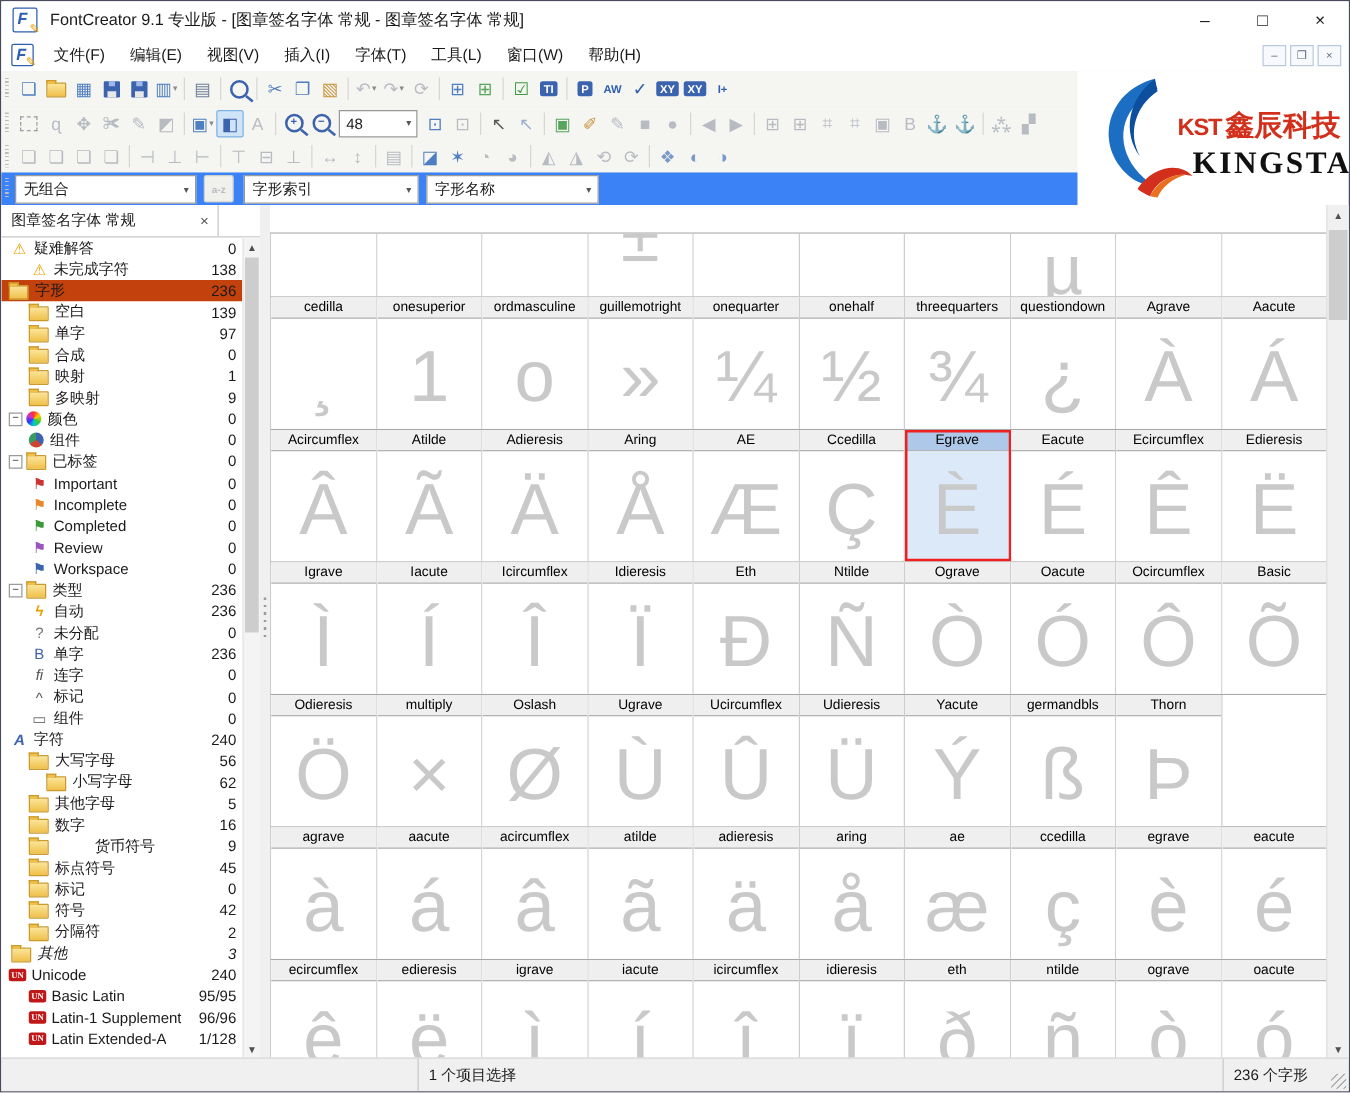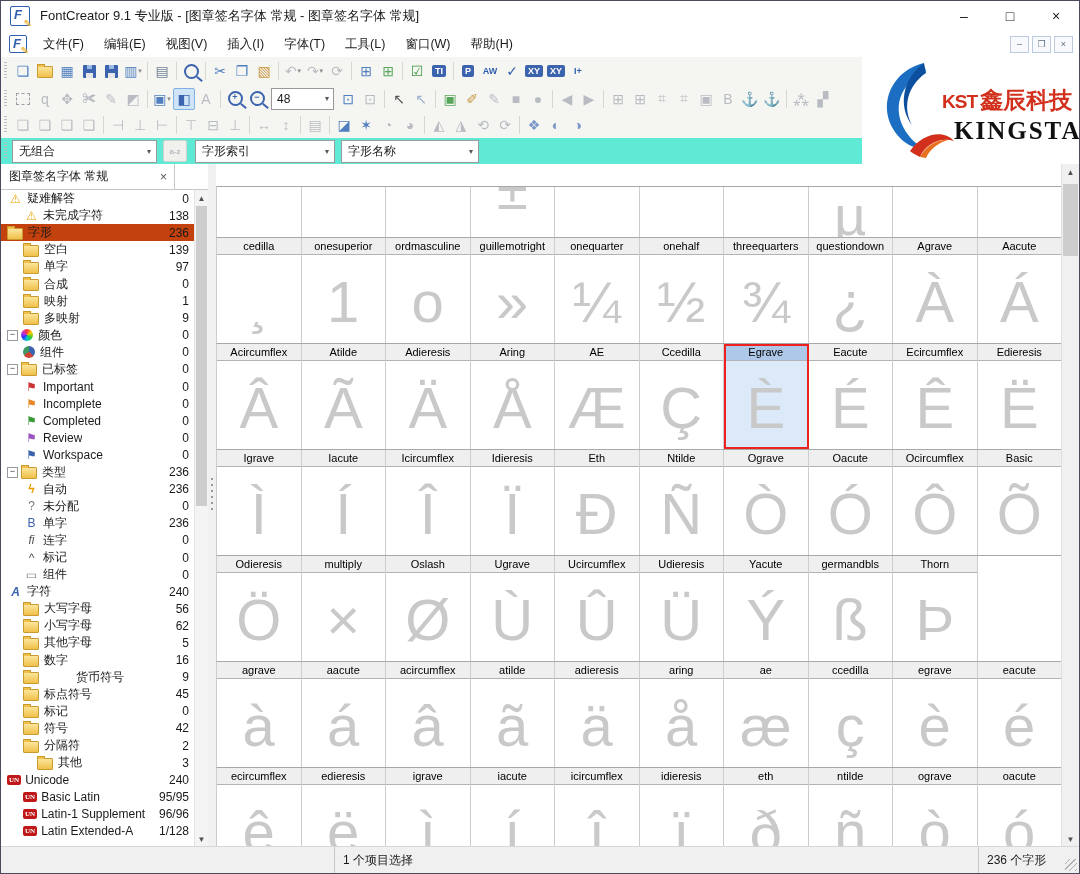--- a/index.html
+++ b/index.html
@@ -36,21 +36,21 @@
   .fold::before{content:"";position:absolute;top:-3px;left:-1px;width:6px;height:2px;background:#f0c04a;border:1px solid #c99a2e;border-bottom:none;}
   .disk{width:13px;height:13px;background:#3c63ad;border-radius:1px;position:relative;}
   .disk::after{content:"";position:absolute;left:3px;bottom:0;width:7px;height:5px;background:#e8e8e8;}
   .disk::before{content:"";position:absolute;left:4px;top:0;width:5px;height:4px;background:#9db9e8;}
   .mag{position:relative;width:11px;height:11px;border:2px solid #3c63ad;border-radius:50%;font-size:9px;line-height:9px;text-align:center;color:#3c63ad;font-weight:bold;}
   .mag::after{content:"";position:absolute;width:7px;height:2px;background:#3c63ad;right:-6px;bottom:-3px;transform:rotate(40deg);}
   .dashedbox{width:12px;height:10px;border:1px dashed #9aa0a6;}
   .tcombo{width:56px;height:20px;background:#fff;border:1px solid #999;display:flex;align-items:center;margin:0 3px;padding-left:5px;}
   .tcombo .chev{margin-left:auto;margin-right:4px;font-size:8px;color:#555;}
   
-  .filters{position:absolute;left:0;top:137px;right:0;height:26px;background:#5eead4;display:flex;align-items:center;border-bottom:1px solid #d9d9d4;text-align:right;}
+  .filters{position:absolute;left:0;top:137px;right:0;height:26px;background:#3b82f6;display:flex;align-items:center;border-bottom:1px solid #d9d9d4;text-align:right;}
   .fcombo{height:21px;background:#fff;border:1px solid #9a9a9a;display:flex;align-items:center;padding-left:6px;margin-right:6px;}
   .fcombo .chev{margin-left:auto;margin-right:5px;font-size:8px;color:#555;}
   .sortbtn{width:22px;height:20px;border:1px solid #d0d0cc;background:#f0f0ec;color:#b8bcc2;display:flex;align-items:center;justify-content:center;font-size:8px;font-weight:bold;margin-right:8px;border-radius:2px;}
   
   .logo{position:absolute;top:56px;right:0;width:217px;height:107px;background:#fff;z-index:6;}
   .lg1{position:absolute;left:80px;top:28px;white-space:nowrap;}
   .kst{color:#d2301c;font-size:19px;letter-spacing:-1px;font-weight:bold;}
   .cn{color:#d2301c;font-size:23px;font-weight:bold;}
   .lg2{position:absolute;left:92px;top:60px;font-family:"Liberation Serif",serif;font-weight:bold;font-size:25px;letter-spacing:2px;color:#111;}
   
@@ -579,21 +579,21 @@
           <div class="trow" style="padding-left: 6px;">
             <span class="ti" style="color: rgb(60, 99, 173); font-weight: bold; font-style: italic;">A</span>
             <span class="tlabel">字符</span>
             <span class="tcount">240</span>
           </div>
           <div class="trow" style="padding-left: 22px;">
             <span class="fold tif"></span>
             <span class="tlabel">大写字母</span>
             <span class="tcount">56</span>
           </div>
-          <div class="trow" style="padding-left: 22px;">
+          <div class="trow" style="padding-left: 36px;">
             <span class="fold tif"></span>
             <span class="tlabel">小写字母</span>
             <span class="tcount">62</span>
           </div>
           <div class="trow" style="padding-left: 22px;">
             <span class="fold tif"></span>
             <span class="tlabel">其他字母</span>
             <span class="tcount">5</span>
           </div>
           <div class="trow" style="padding-left: 22px; justify-content: center;">
@@ -619,21 +619,21 @@
           <div class="trow" style="padding-left: 22px;">
             <span class="fold tif"></span>
             <span class="tlabel">符号</span>
             <span class="tcount">42</span>
           </div>
           <div class="trow" style="padding-left: 22px;">
             <span class="fold tif"></span>
             <span class="tlabel">分隔符</span>
             <span class="tcount">2</span>
           </div>
-          <div class="trow" style="padding-left: 36px;">
+          <div class="trow" style="padding-left: 8px; font-style: italic;">
             <span class="fold tif"></span>
             <span class="tlabel">其他</span>
             <span class="tcount">3</span>
           </div>
           <div class="trow" style="padding-left: 6px;">
             <span class="unb">UN</span>
             <span class="tlabel">Unicode</span>
             <span class="tcount">240</span>
           </div>
           <div class="trow" style="padding-left: 22px;">

